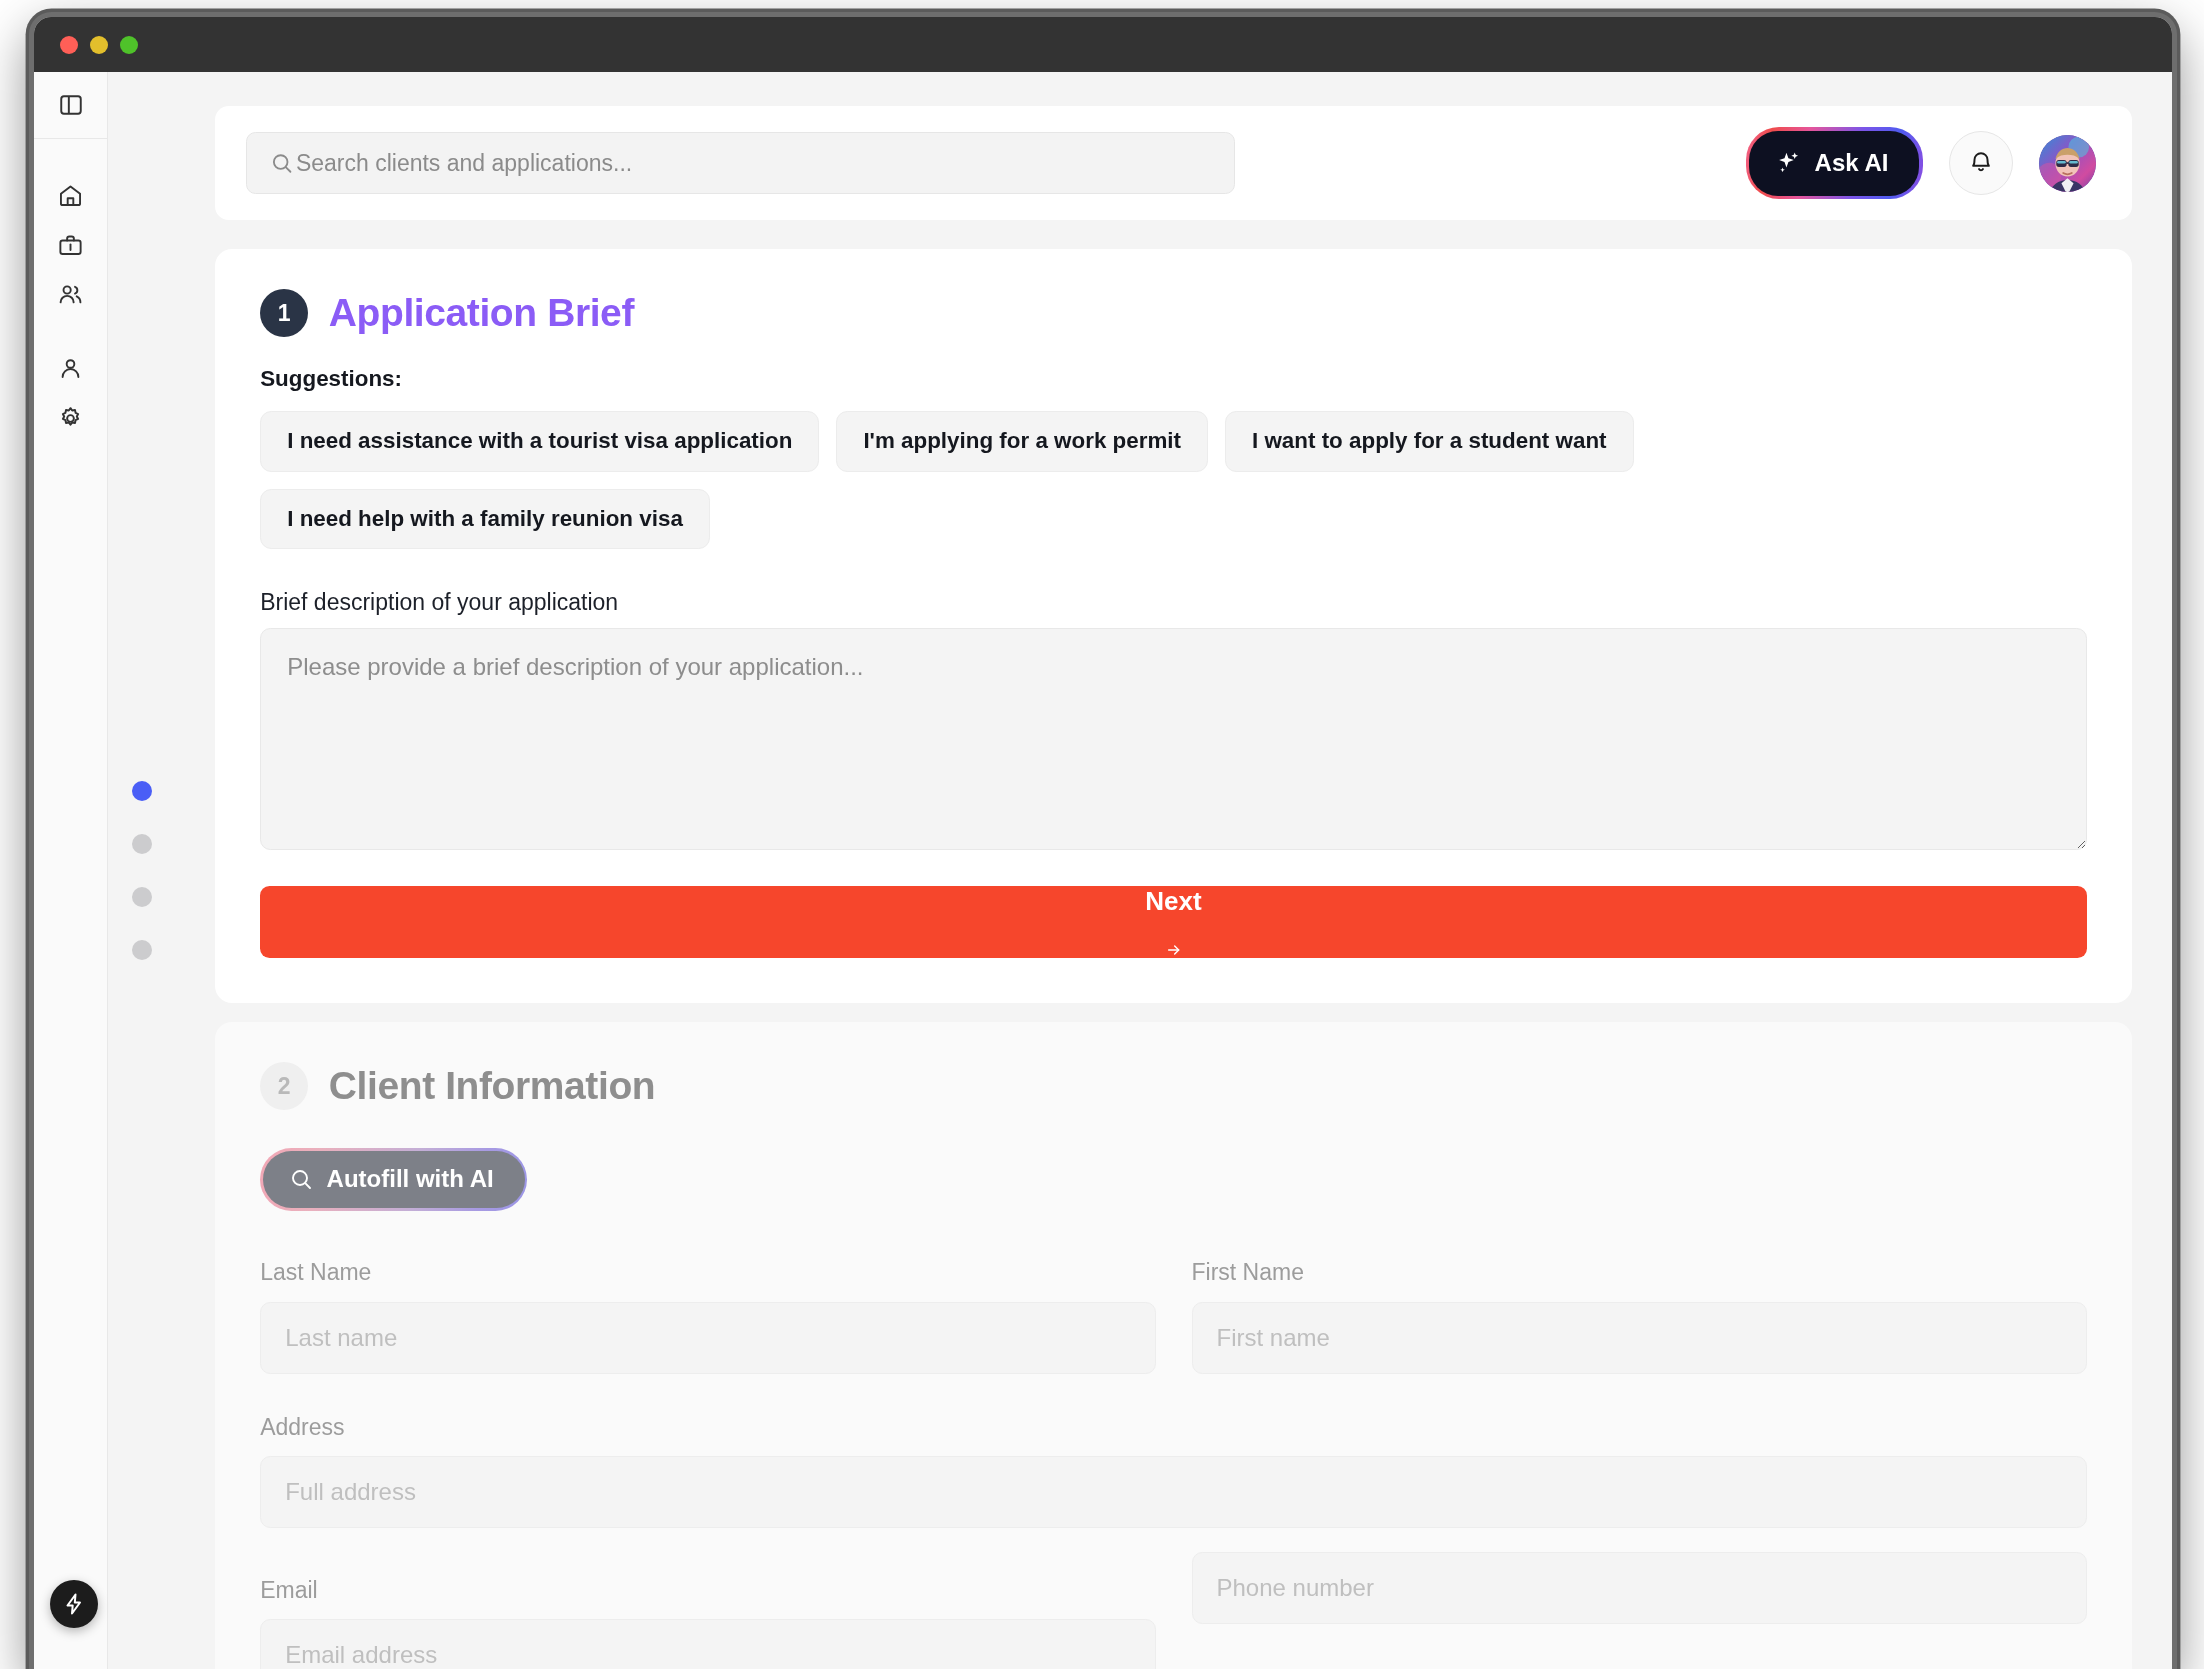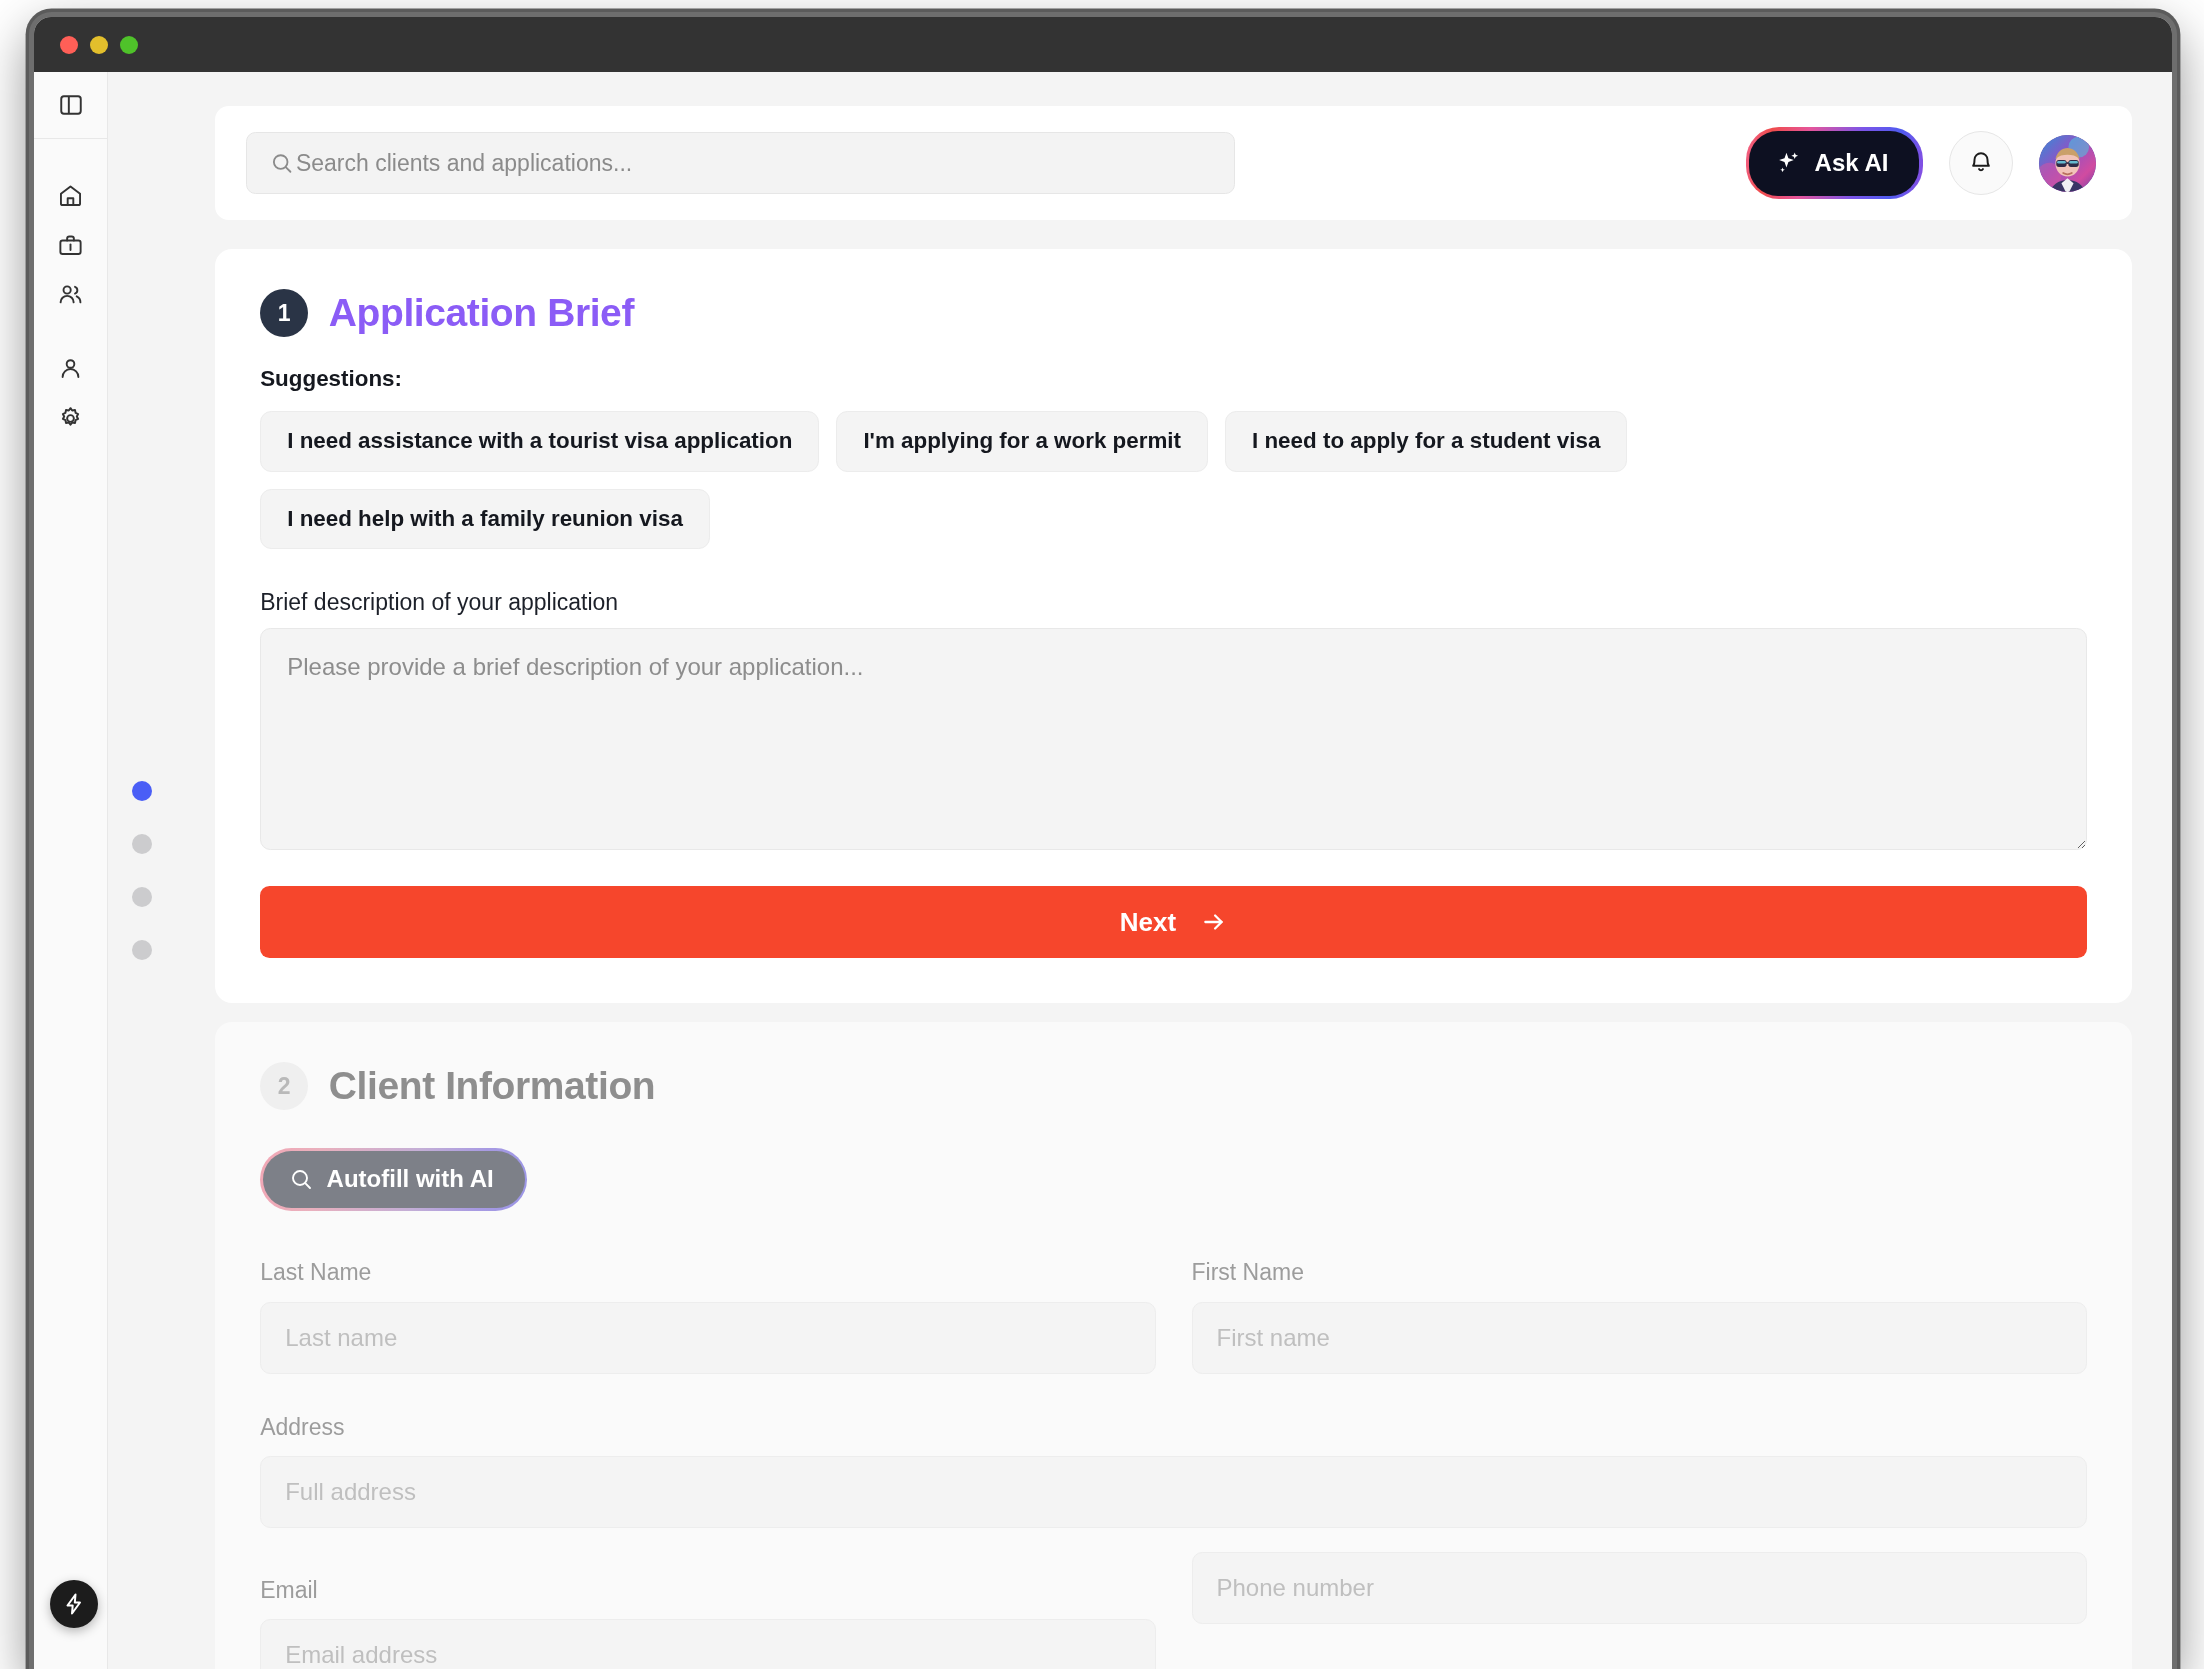--- a/index.html
+++ b/index.html
@@ -243,20 +243,21 @@
     border: none;
     border-radius: 9.5px;
     background: #f6462c;
     color: #fff;
     font-family: "Liberation Sans", sans-serif;
     font-size: 26px;
     font-weight: 700;
     display: flex; align-items: center; justify-content: center;
     gap: 25px;
     cursor: pointer;
+    flex-direction: column;
   }
 
   
   .autofill-row { display: flex; justify-content: flex-start; margin-top: 38px; }
   .autofill {
     padding: 2.6px;
     border-radius: 33px;
     background: linear-gradient(100deg, #f2a7b5 0%, #e9b0bd 22%, #c3aed6 58%, #a79ae2 82%, #9b96e6 100%);
     cursor: pointer;
   }
@@ -429,21 +430,21 @@
           <div class="card-head">
             <div class="step-badge">1</div>
             <div class="card-title">Application Brief</div>
           </div>
 
           <div class="suggest-label">Suggestions:</div>
 
           <div class="chips">
             <div class="chip">I need assistance with a tourist visa application</div>
             <div class="chip">I'm applying for a work permit</div>
-            <div class="chip">I need to apply for a student visa</div>
+            <div class="chip">I want to apply for a student want</div>
             <div class="chip">I need help with a family reunion visa</div>
           </div>
 
           <div class="field-label">Brief description of your application</div>
           <div class="textarea-wrap">
             <textarea class="brief" placeholder="Please provide a brief description of your application..." style=""></textarea>
           </div>
 
           <button class="next-btn">
             <span>Next</span>

